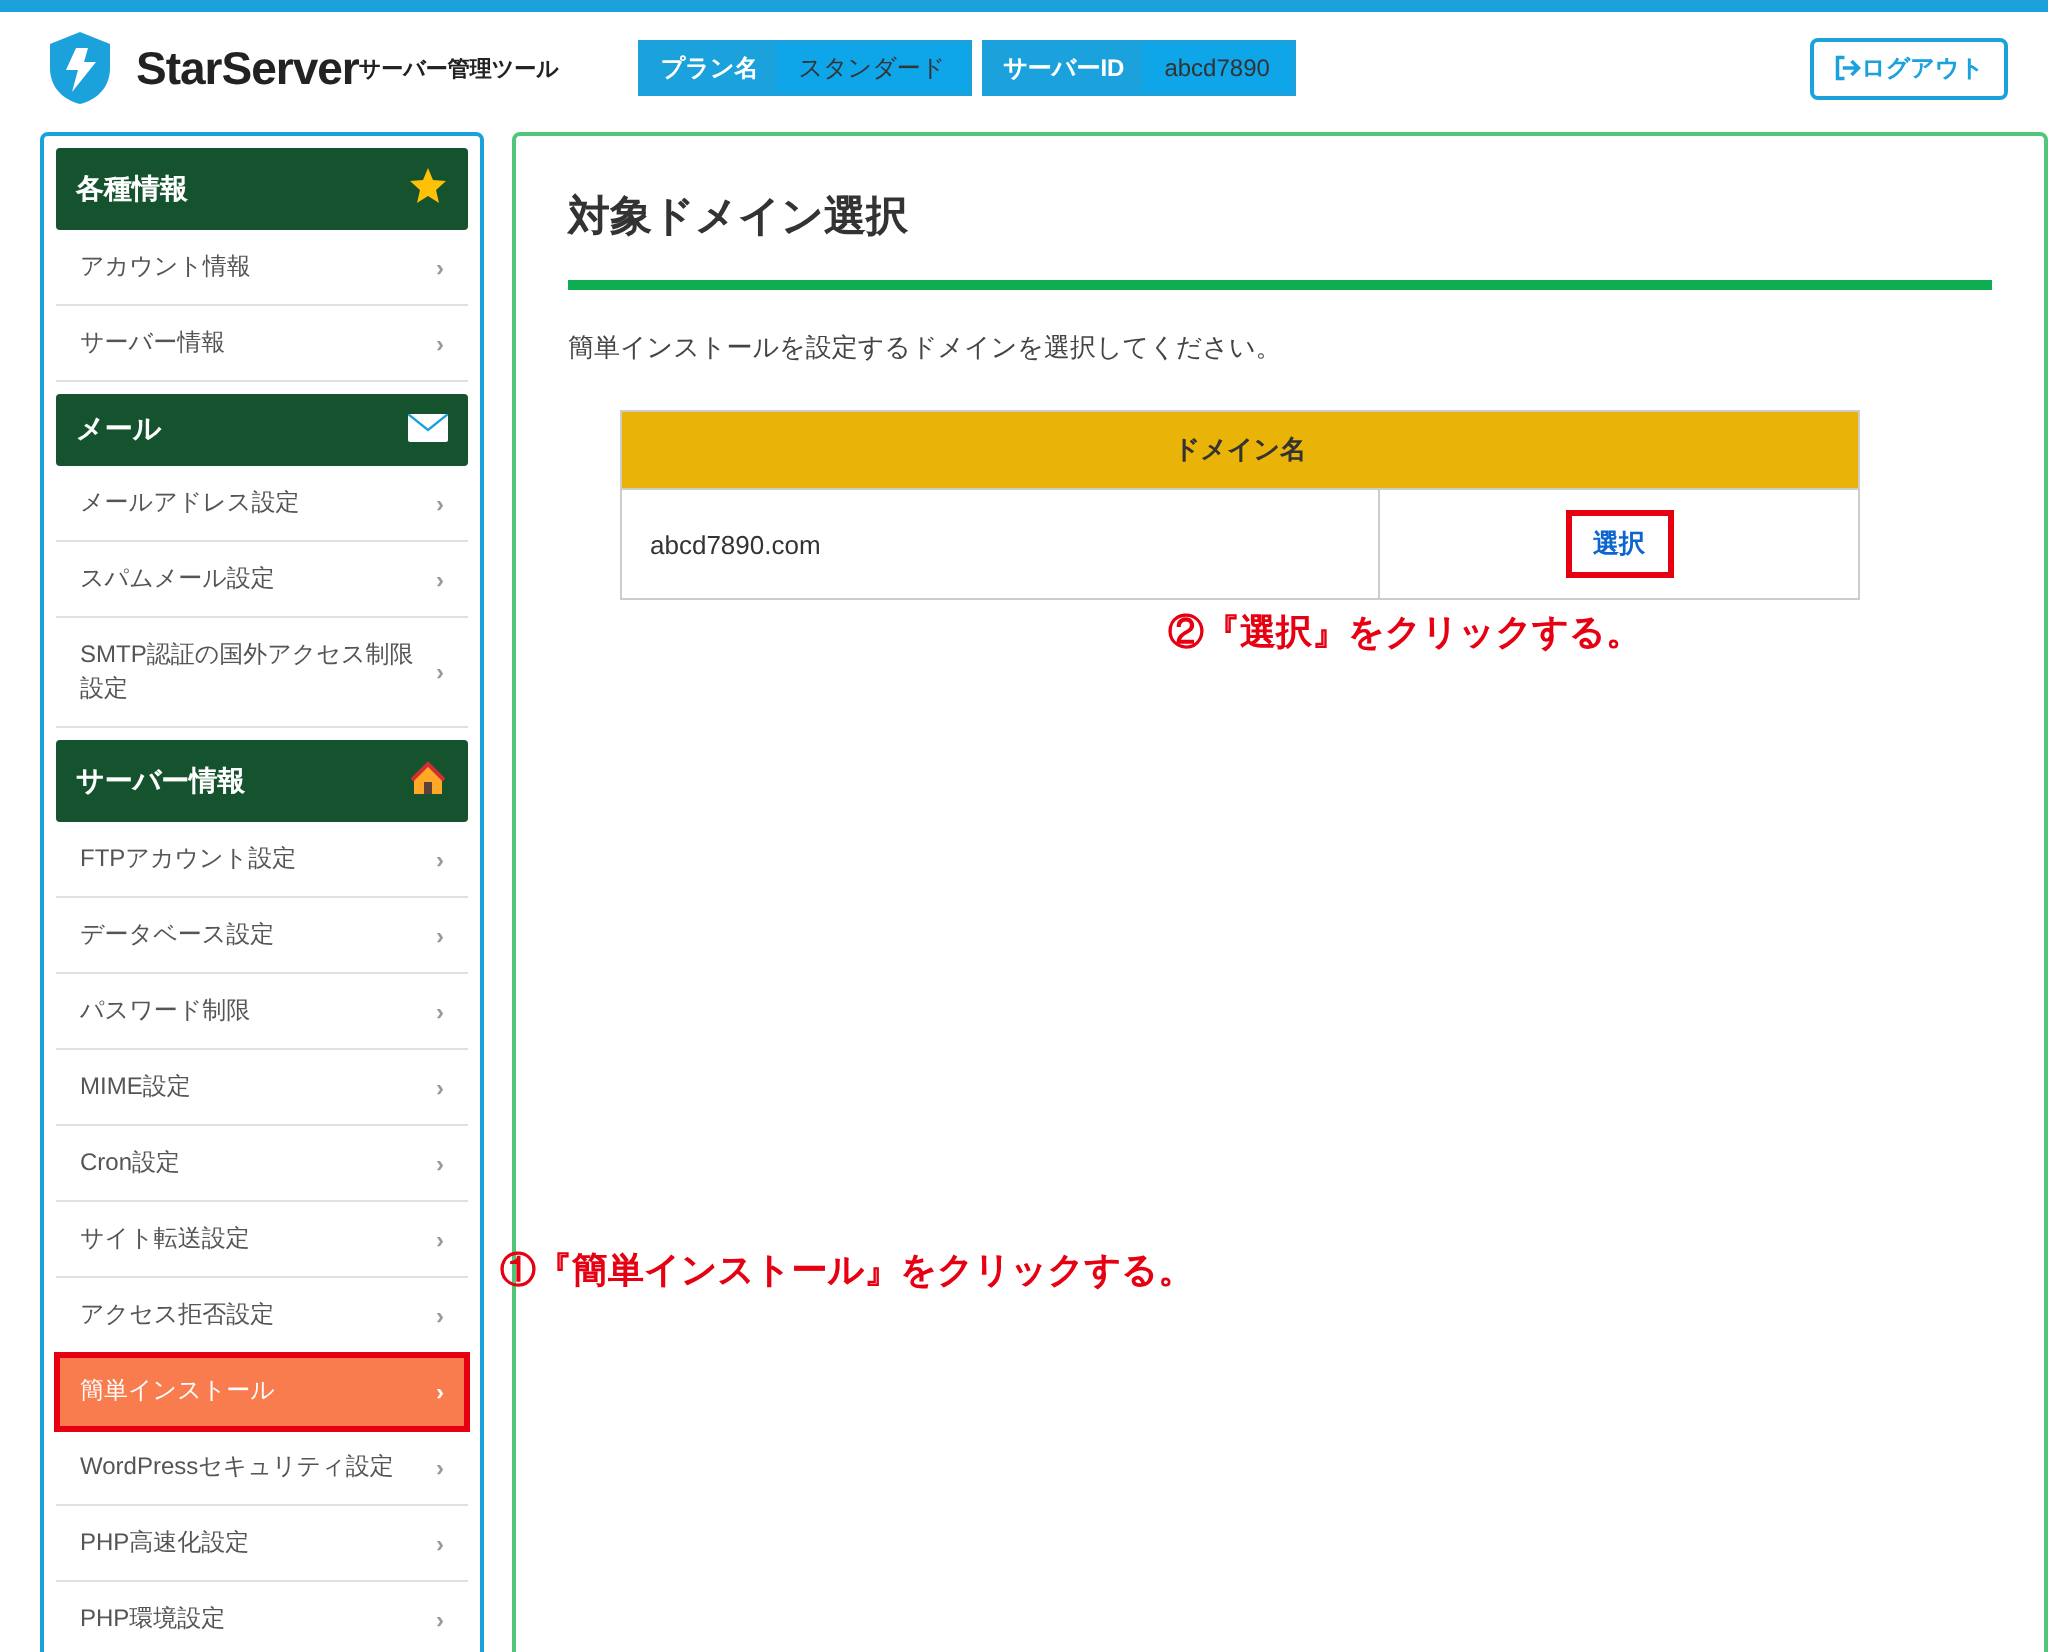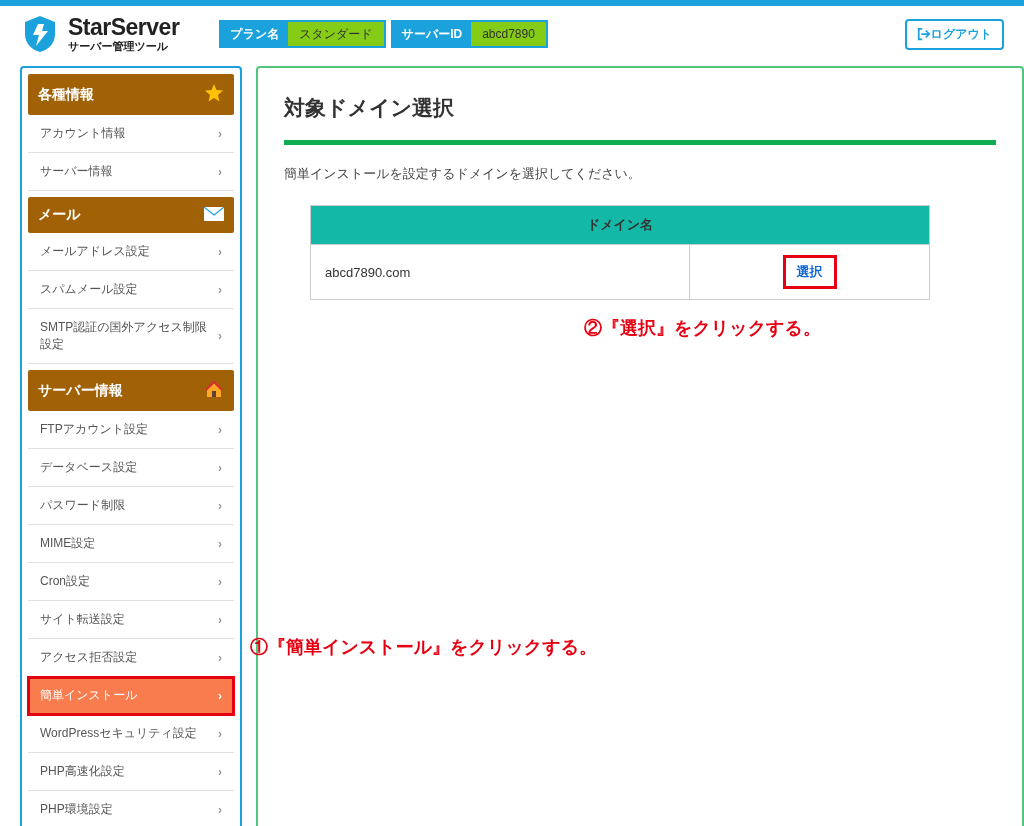--- a/index.html
+++ b/index.html
@@ -24,22 +24,22 @@
       align-items: center;
       gap: 8px;
     }
     .logo-icon {
       width: 40px;
       height: 40px;
       color: #1ba2dd;
     }
     .logo-text {
       display: flex;
-      flex-direction: column;
       line-height: 1;
+      align-items: center;
     }
     .logo-title {
       font-size: 23px;
       font-weight: 900;
       color: #222;
       letter-spacing: -0.5px;
     }
     .logo-sub {
       font-size: 11px;
       font-weight: 700;
@@ -62,21 +62,21 @@
     .badge-label {
       background: #1ba2dd;
       color: #fff;
       padding: 0 9px;
       font-size: 12px;
       font-weight: 700;
       display: flex;
       align-items: center;
     }
     .badge-value {
-      background: #84cc16;
+      background: #0ea5e9;
       color: #333;
       padding: 0 11px;
       font-size: 12px;
       display: flex;
       align-items: center;
     }
     .logout-btn {
       margin-left: auto;
       display: flex;
       align-items: center;
@@ -99,21 +99,21 @@
     }
     .sidebar {
       width: 222px;
       border: 2px solid #1ba2dd;
       border-radius: 4px;
       background: #fff;
       padding: 6px;
     }
     .side-section { margin-bottom: 6px; }
     .side-header {
-      background: #a16207;
+      background: #14532d;
       color: #fff;
       padding: 9px 10px;
       font-size: 14px;
       font-weight: 700;
       display: flex;
       align-items: center;
       border-radius: 2px;
     }
     .side-header .icon-right { margin-left: auto; }
     .star-icon { color: #ffc107; width: 20px; height: 20px; }
@@ -169,21 +169,21 @@
       font-size: 13px;
       color: #444;
       margin-bottom: 22px;
     }
     .domain-table {
       width: 620px;
       margin-left: 26px;
       border-collapse: collapse;
     }
     .domain-table th {
-      background: #14b8a6;
+      background: #eab308;
       color: #333;
       font-weight: 700;
       font-size: 13px;
       padding: 10px;
       border: 1px solid #ccc;
       text-align: center;
     }
     .domain-table td {
       padding: 10px 14px;
       border: 1px solid #ccc;
@@ -204,25 +204,25 @@
     }
     .annotation {
       position: absolute;
       color: #e60012;
       font-weight: 900;
       font-size: 18px;
       white-space: nowrap;
     }
     .annotation-1 {
       left: -8px;
-      top: 567px;
+      top: 555px;
     }
     .annotation-2 {
       left: 326px;
-      top: 248px;
+      top: 236px;
     }
   </style>
 </head>
 <body>
 
 <div class="top-bar"></div>
 
 <div class="header">
   <div class="logo-wrap">
     <svg class="logo-icon" viewBox="0 0 40 40">

